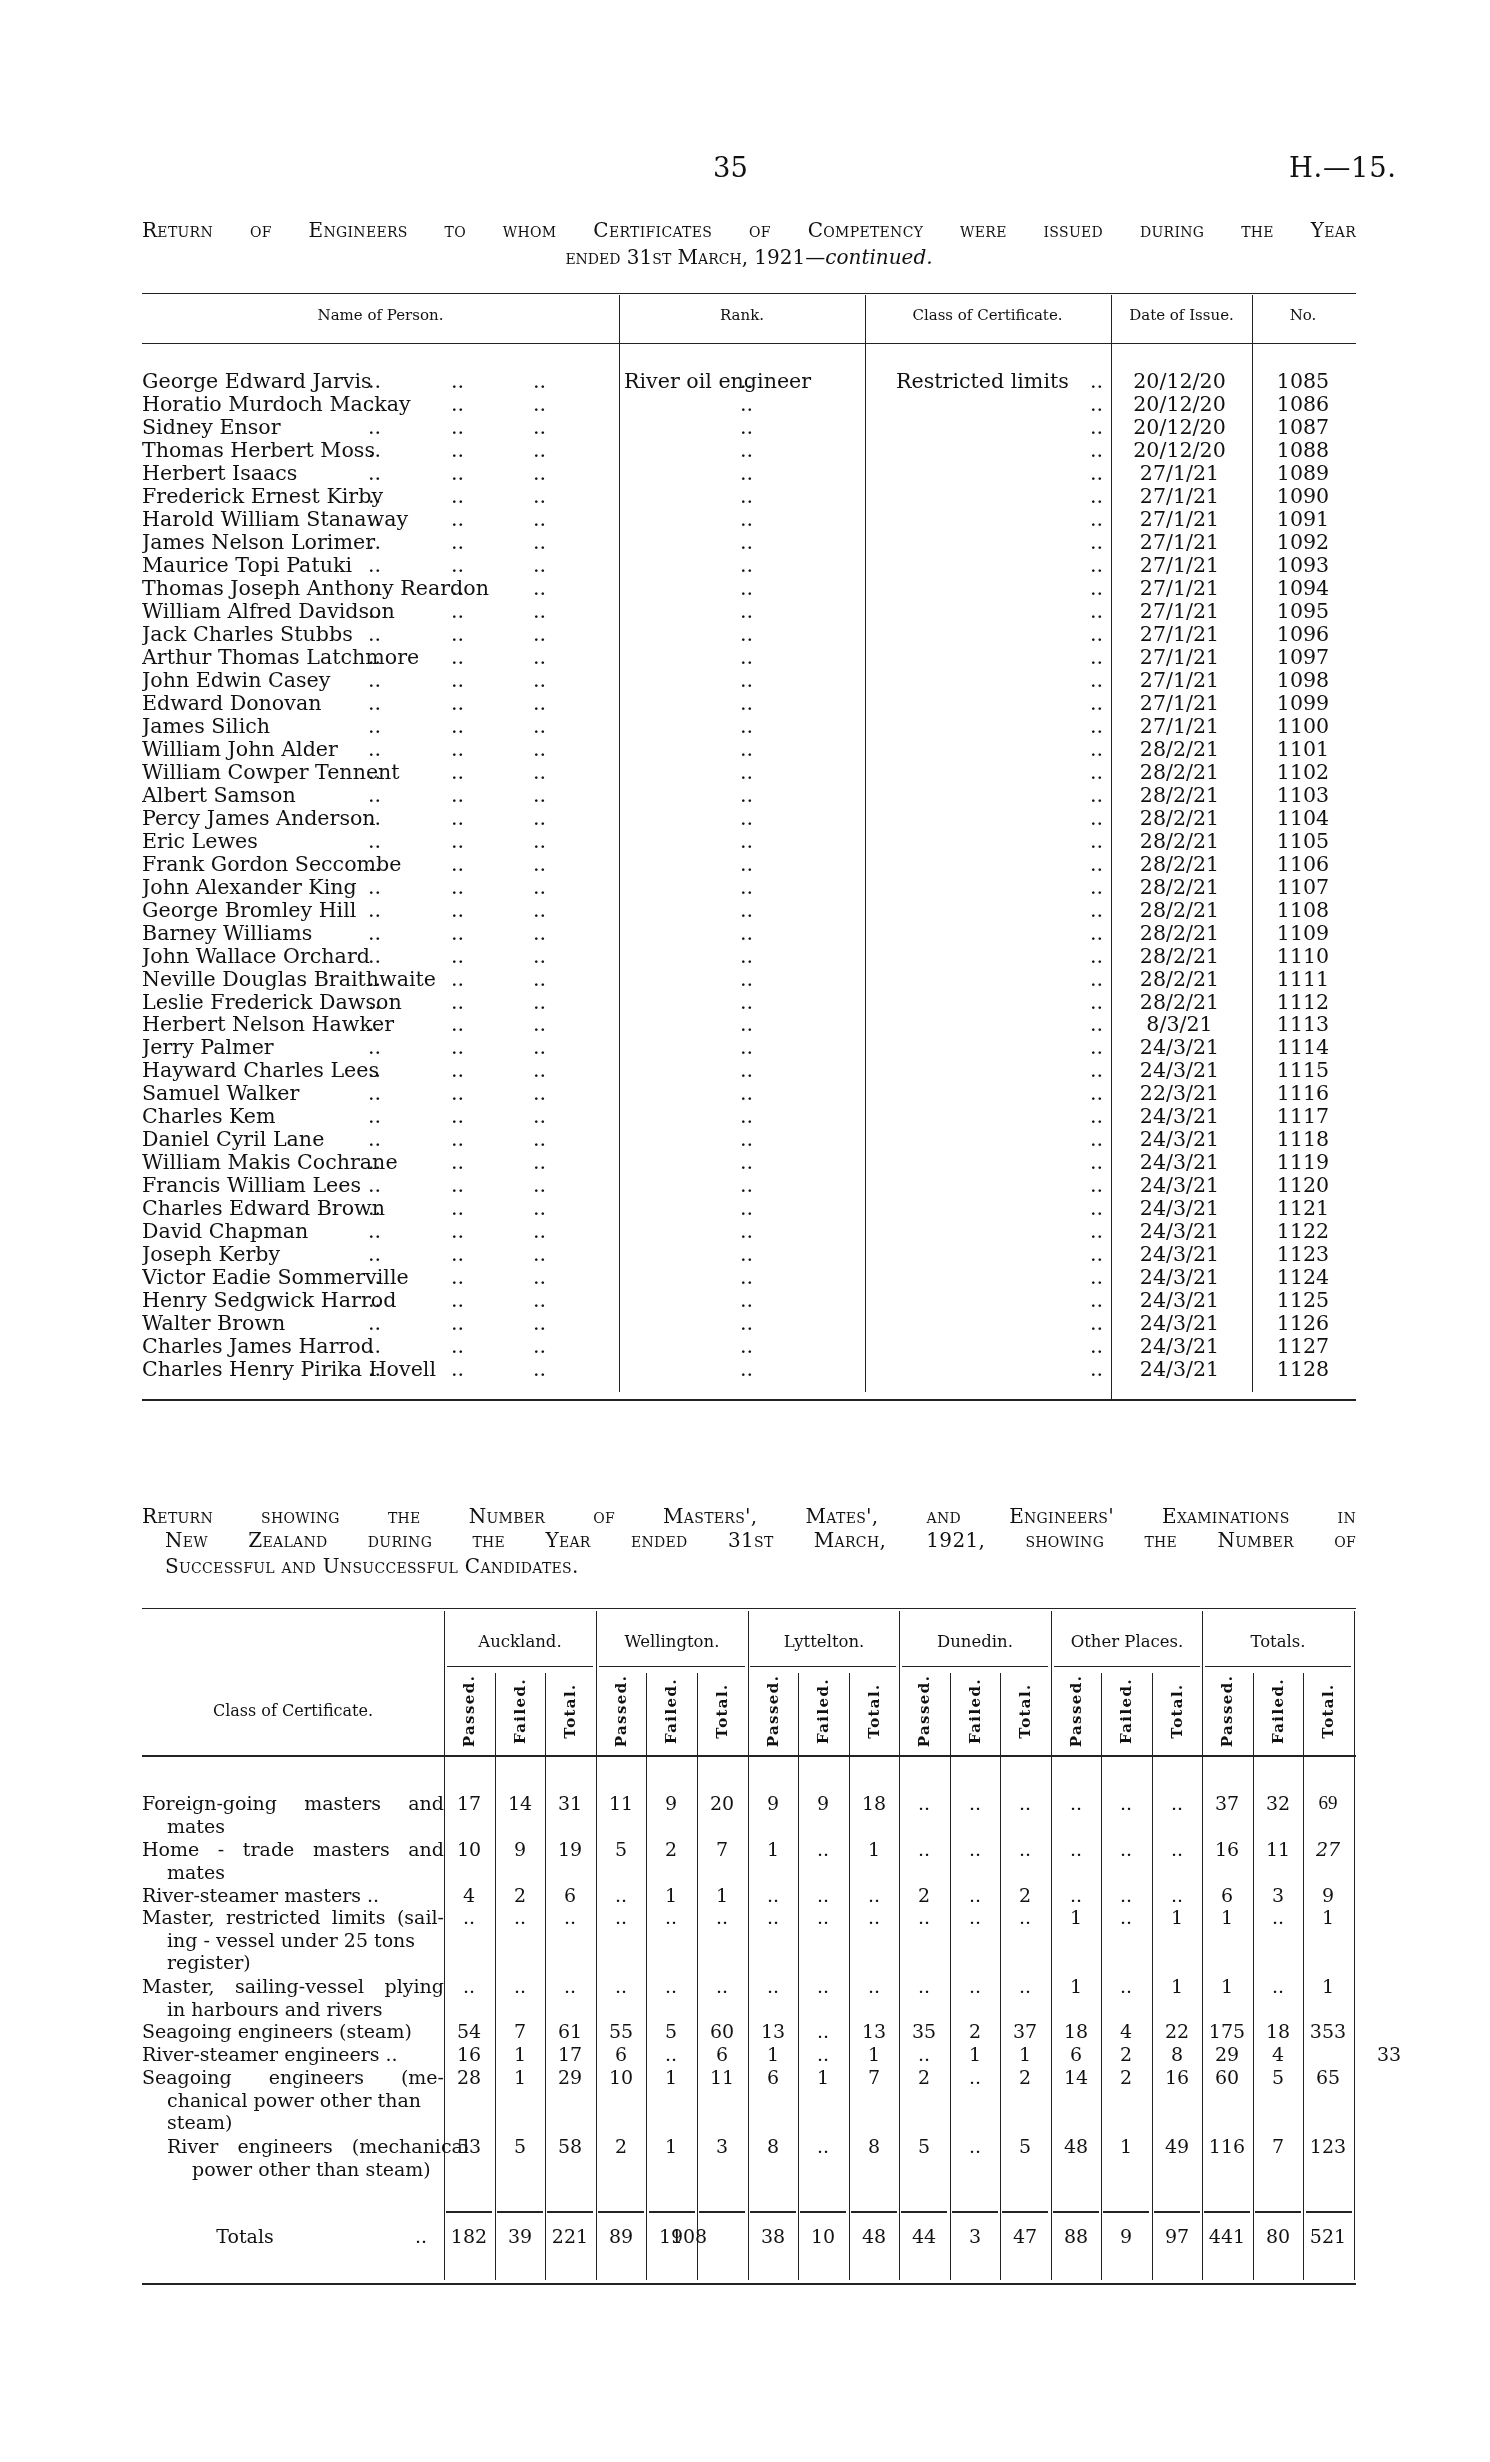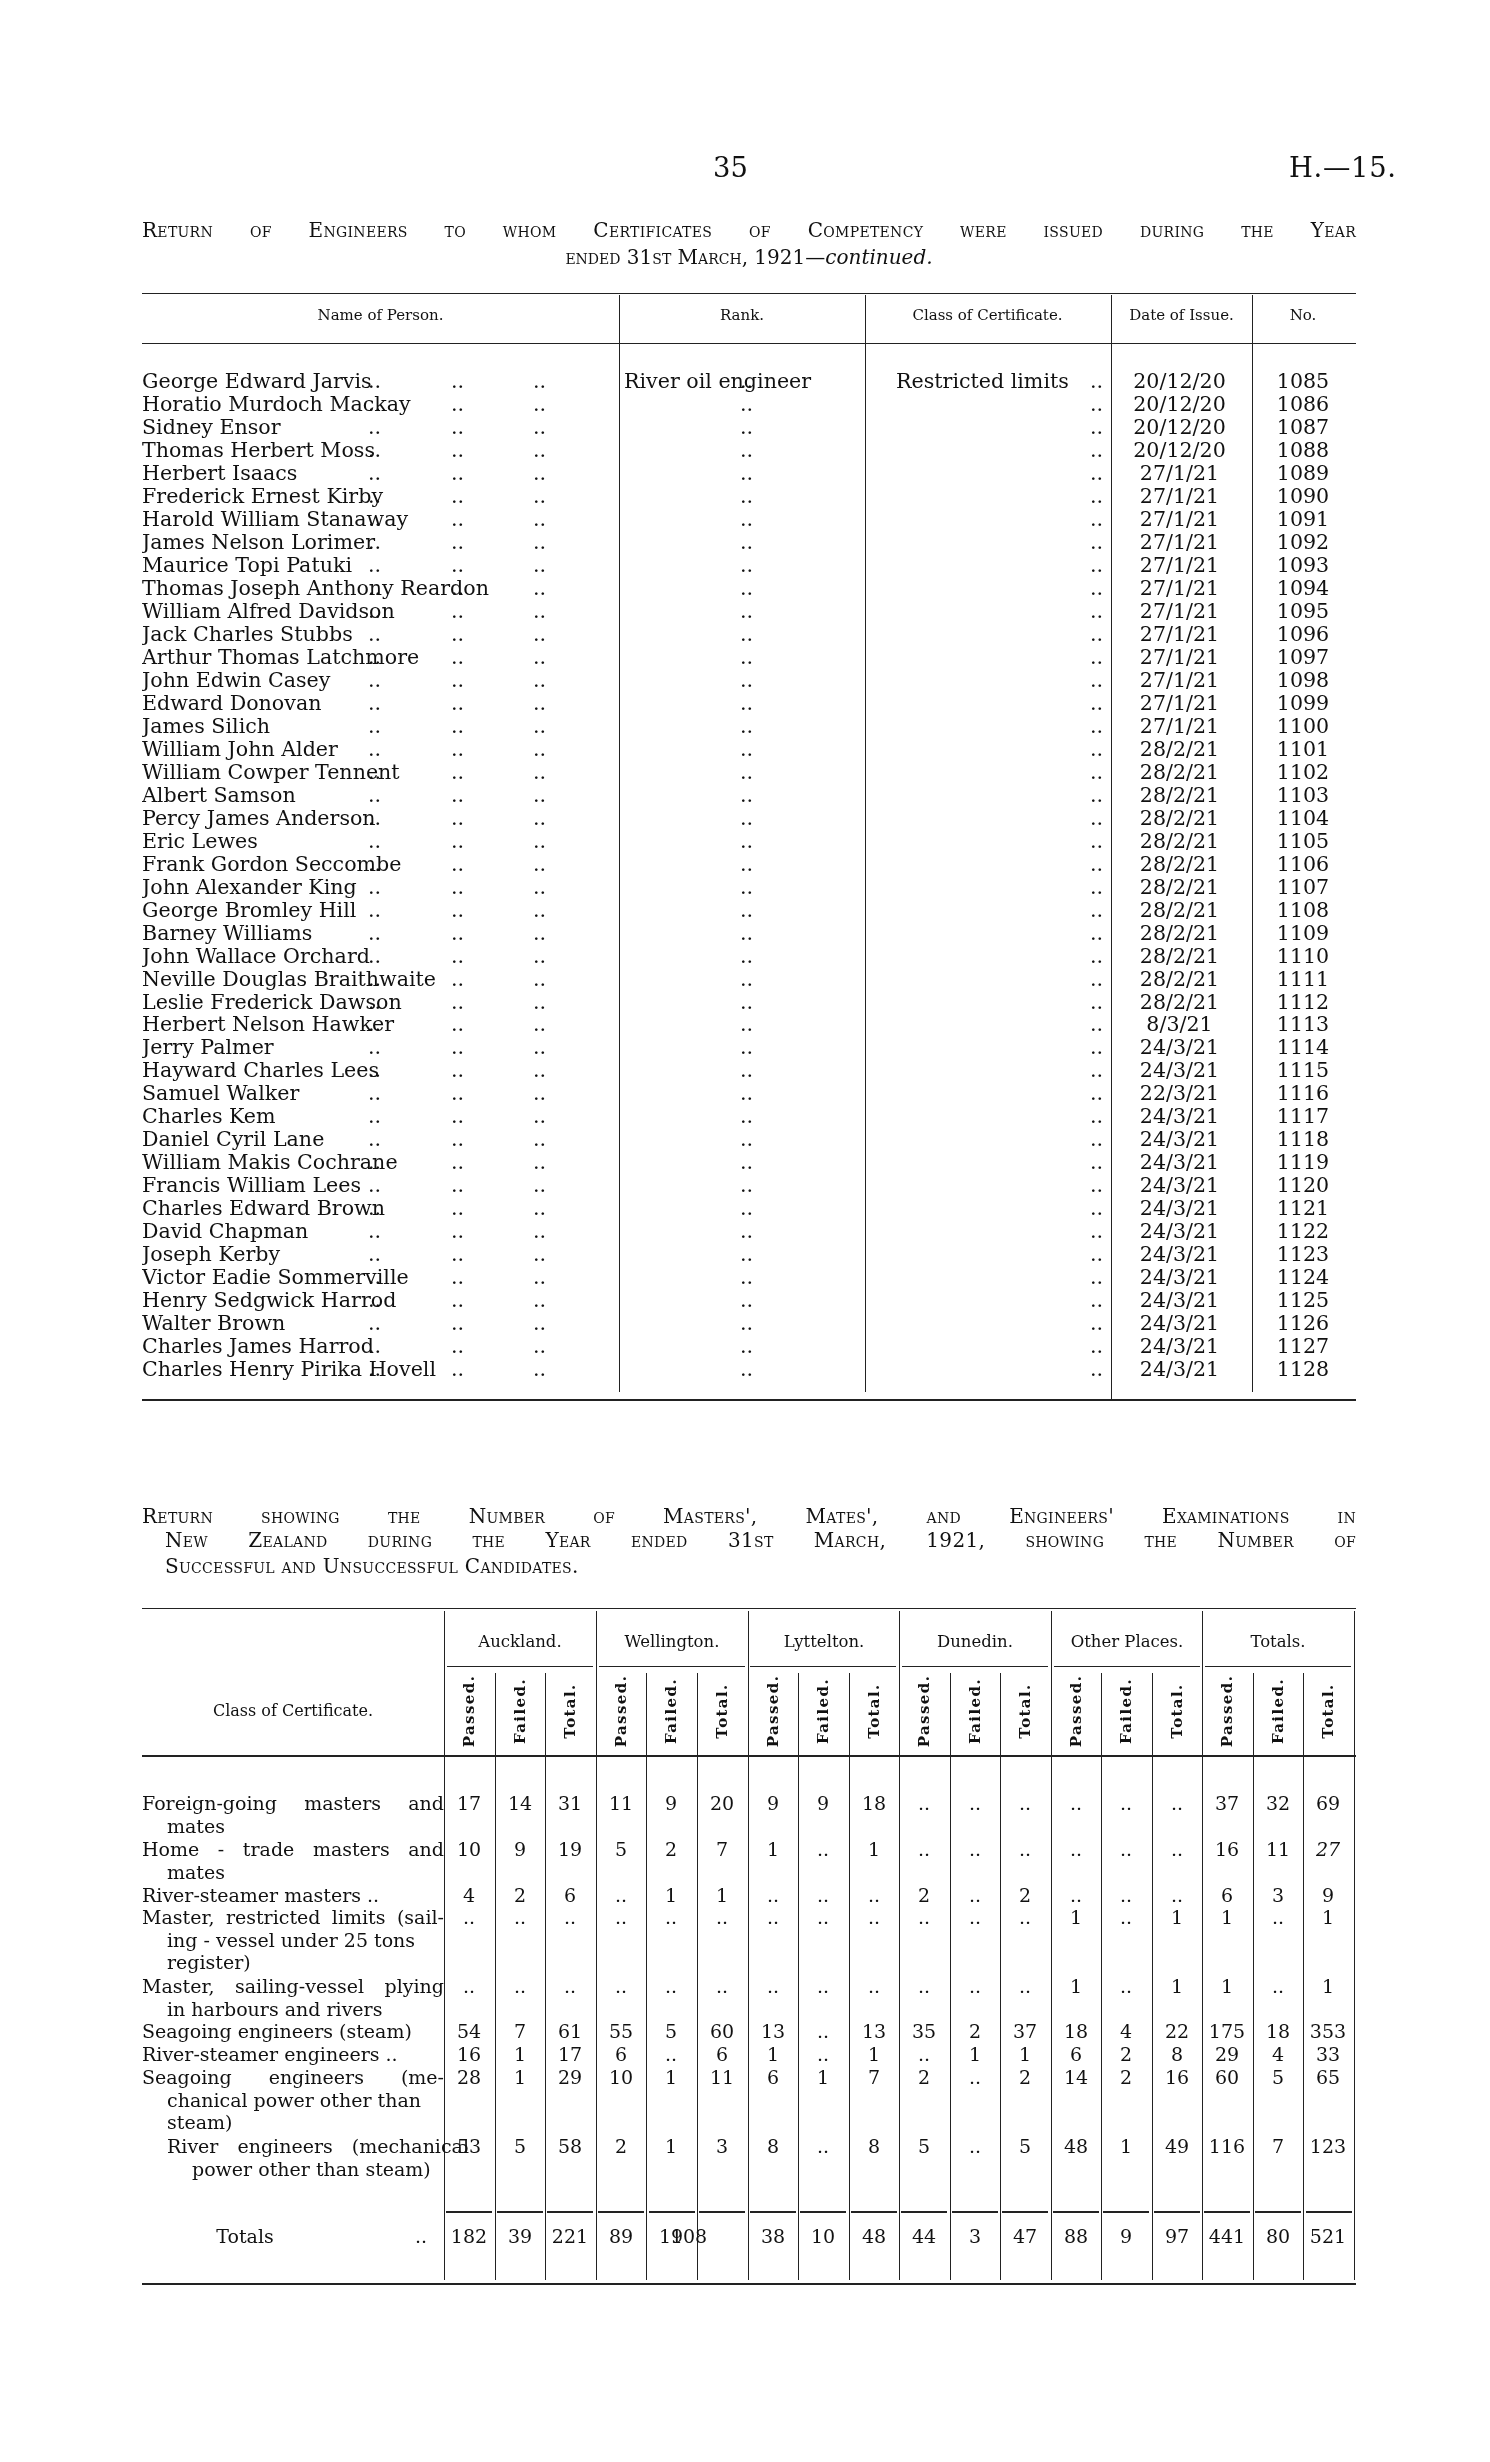--- a/index.html
+++ b/index.html
@@ -698,21 +698,21 @@
     <div class="cell" style="left: 798px; top: 1792px;">9</div>
     <div class="cell" style="left: 849px; top: 1792px;">18</div>
     <div class="cell" style="left: 899px; top: 1792px;">..</div>
     <div class="cell" style="left: 950px; top: 1792px;">..</div>
     <div class="cell" style="left: 1000px; top: 1792px;">..</div>
     <div class="cell" style="left: 1051px; top: 1792px;">..</div>
     <div class="cell" style="left: 1101px; top: 1792px;">..</div>
     <div class="cell" style="left: 1152px; top: 1792px;">..</div>
     <div class="cell" style="left: 1202px; top: 1792px;">37</div>
     <div class="cell" style="left: 1253px; top: 1792px;">32</div>
-    <div class="cell" style="left: 1303px; top: 1792px;">69</div>
+    <div class="cell" style="left: 1303px; top: 1792px; font-family: Liberation Serif, serif;">69</div>
     <div class="lab" style="top: 1838px;">
       <span class="l1" style="display: block;">Home - trade masters and</span>
       <span class="ln" style="display: block;">mates</span>
     </div>
     <div class="cell" style="left: 444px; top: 1838px;">10</div>
     <div class="cell" style="left: 495px; top: 1838px;">9</div>
     <div class="cell" style="left: 545px; top: 1838px;">19</div>
     <div class="cell" style="left: 596px; top: 1838px;">5</div>
     <div class="cell" style="left: 646px; top: 1838px;">2</div>
     <div class="cell" style="left: 697px; top: 1838px;">7</div>
@@ -828,21 +828,21 @@
     <div class="cell" style="left: 798px; top: 2043px;">..</div>
     <div class="cell" style="left: 849px; top: 2043px;">1</div>
     <div class="cell" style="left: 899px; top: 2043px;">..</div>
     <div class="cell" style="left: 950px; top: 2043px;">1</div>
     <div class="cell" style="left: 1000px; top: 2043px;">1</div>
     <div class="cell" style="left: 1051px; top: 2043px;">6</div>
     <div class="cell" style="left: 1101px; top: 2043px;">2</div>
     <div class="cell" style="left: 1152px; top: 2043px;">8</div>
     <div class="cell" style="left: 1202px; top: 2043px;">29</div>
     <div class="cell" style="left: 1253px; top: 2043px;">4</div>
-    <div class="cell" style="left: 1303px; top: 2043px;">33</div>
+    <div class="cell" style="left: 1364px; top: 2043px;">33</div>
     <div class="lab" style="top: 2066px;">
       <span class="l1" style="display: block;">Seagoing  engineers  (me-</span>
       <span class="ln" style="display: block;">chanical power other than</span>
       <span class="ln" style="display: block;">steam)</span>
     </div>
     <div class="cell" style="left: 444px; top: 2066px;">28</div>
     <div class="cell" style="left: 495px; top: 2066px;">1</div>
     <div class="cell" style="left: 545px; top: 2066px;">29</div>
     <div class="cell" style="left: 596px; top: 2066px;">10</div>
     <div class="cell" style="left: 646px; top: 2066px;">1</div>

